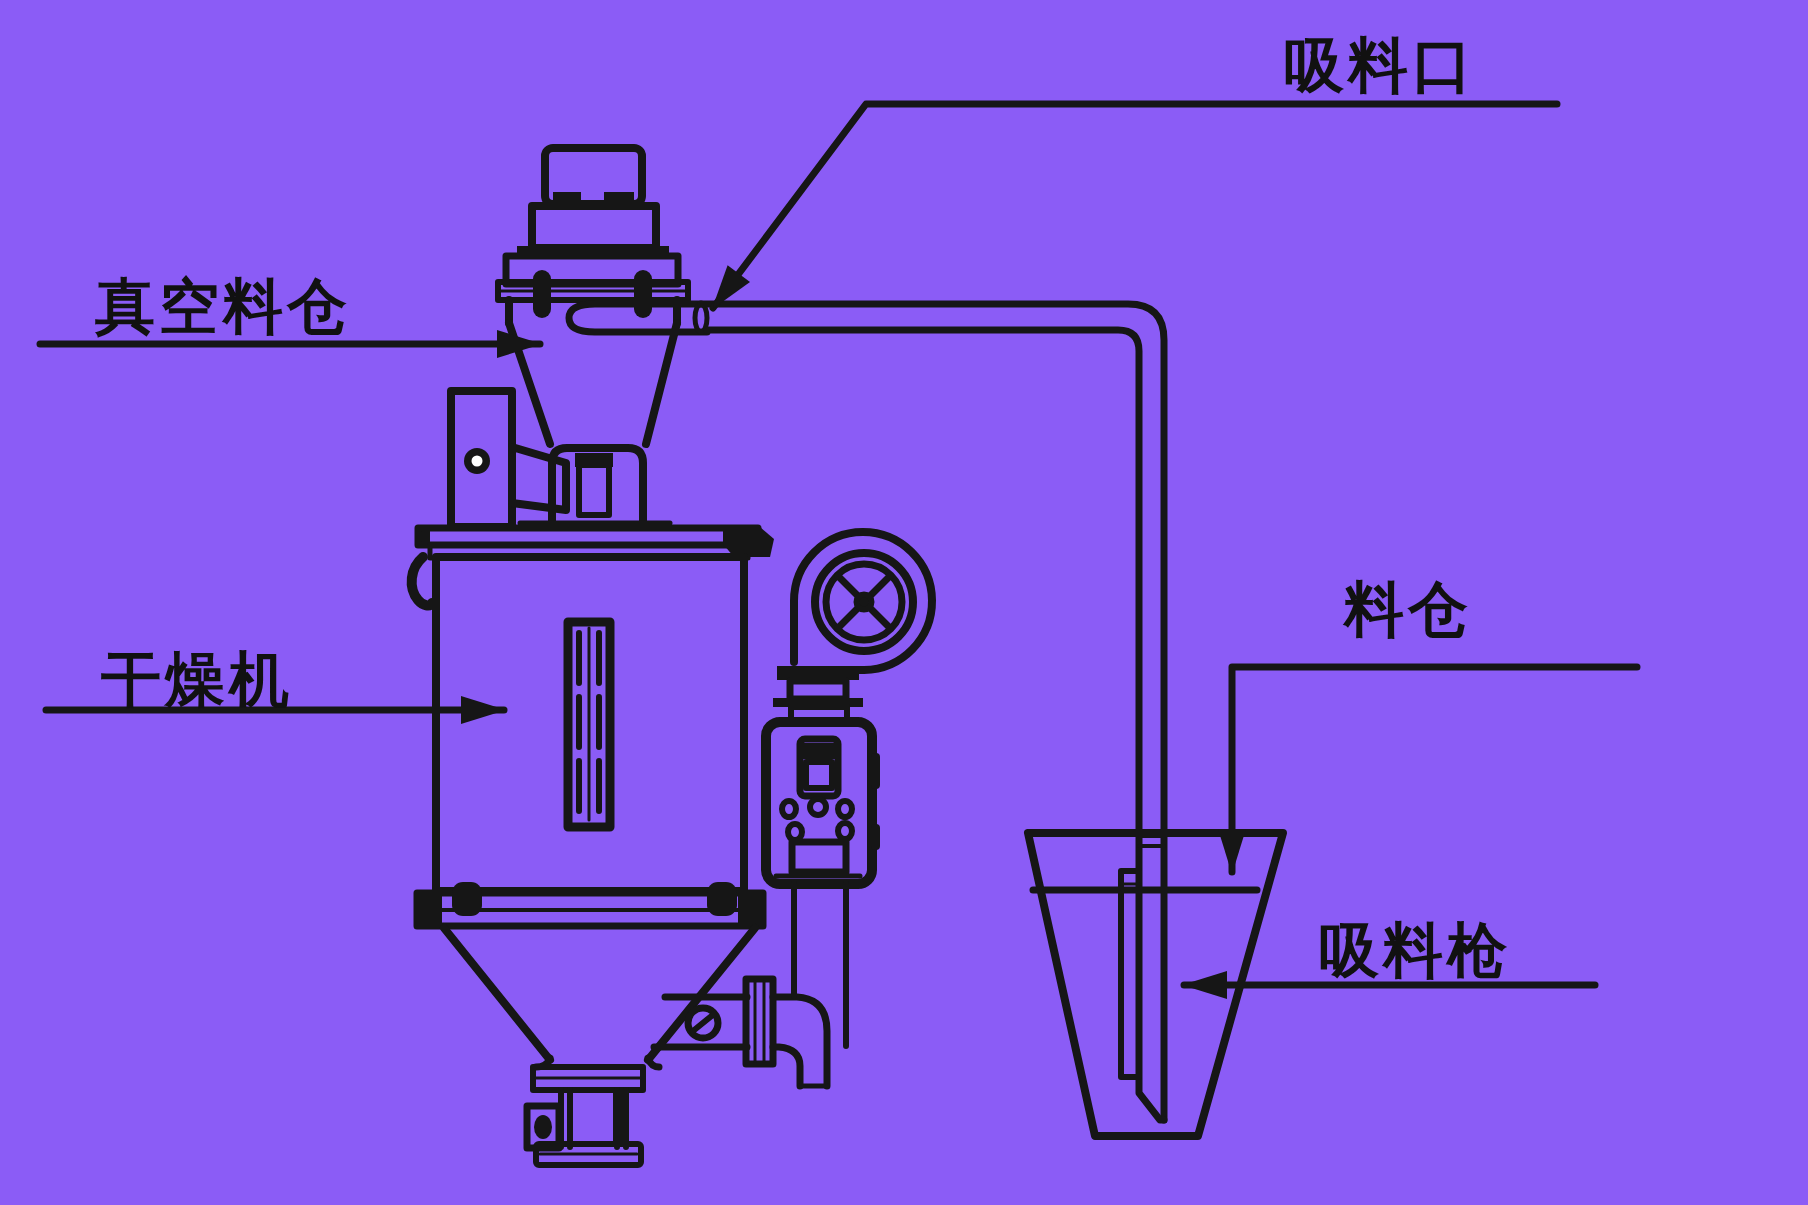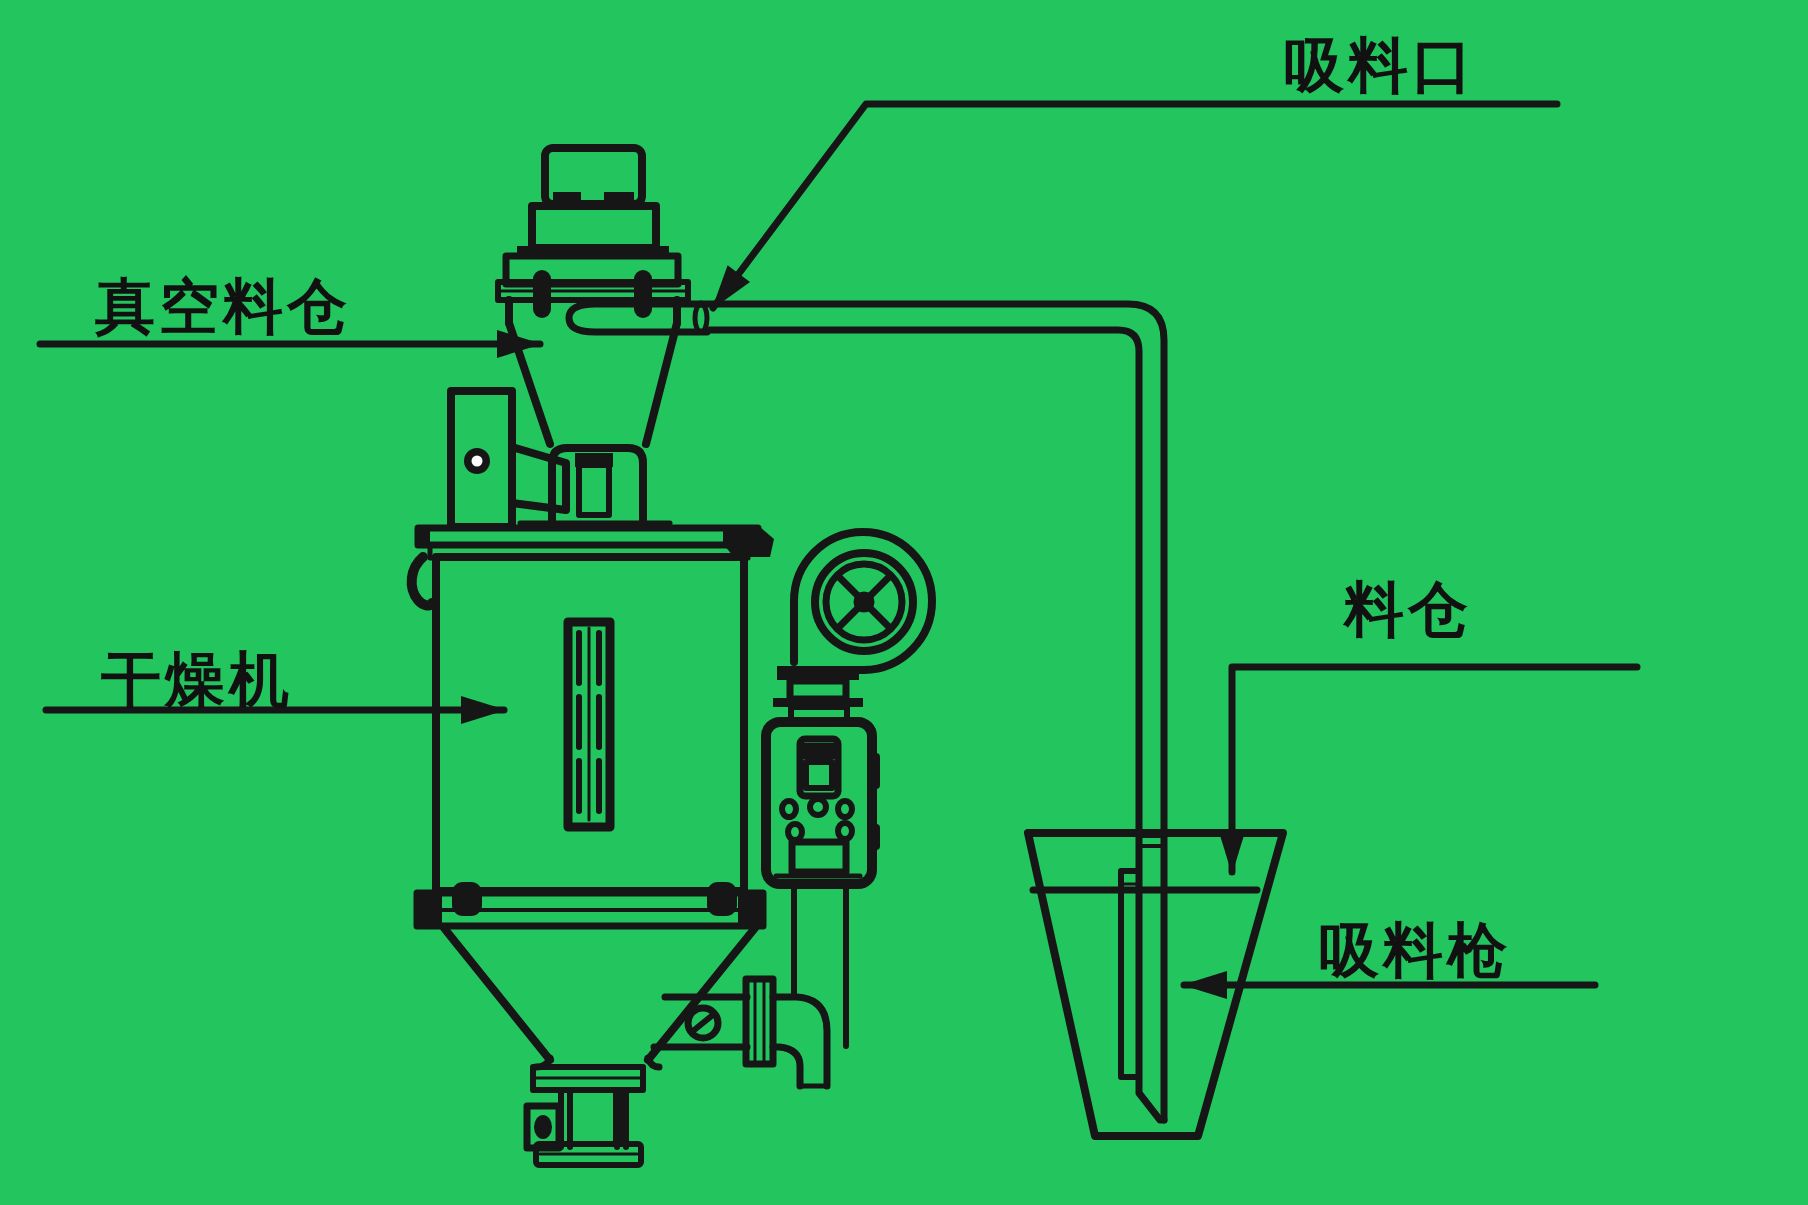--- a/index.html
+++ b/index.html
@@ -1,16 +1,16 @@
 <!DOCTYPE html>
 <html><head>
 <meta charset="utf-8">
 <style>
   html,body{margin:0;padding:0;background:#fdfdfd;}
-  .stage{position:relative;width:1808px;height:1205px;background:#22c55e;overflow:hidden;}
+  .stage{position:relative;width:1808px;height:1205px;background:#8b5cf6;overflow:hidden;}
   svg{position:absolute;left:0;top:0;color:#161616;}
   .ln{stroke:#161616;fill:none;stroke-linejoin:round;stroke-linecap:round;}
   .blk{fill:#161616;stroke:none;}
   .wht{fill:#ffffff;stroke:none;}
   .lbl{fill:#111111;stroke:none;font-family:"Liberation Sans","DejaVu Sans",sans-serif;
        font-size:60px;font-weight:600;text-anchor:middle;letter-spacing:4px;}
 </style>
 </head>
 <body>
 

